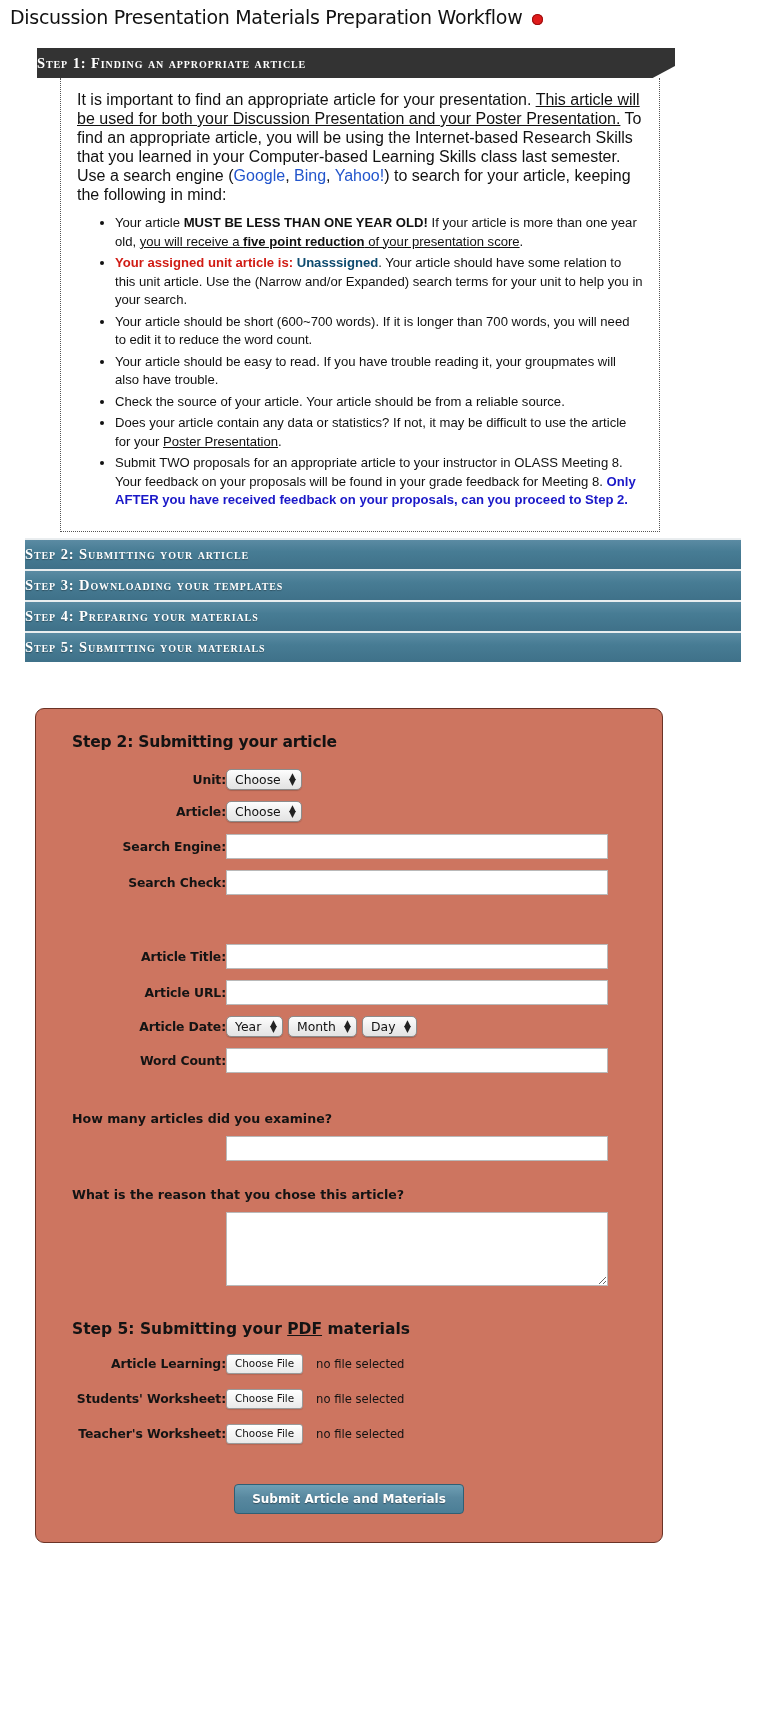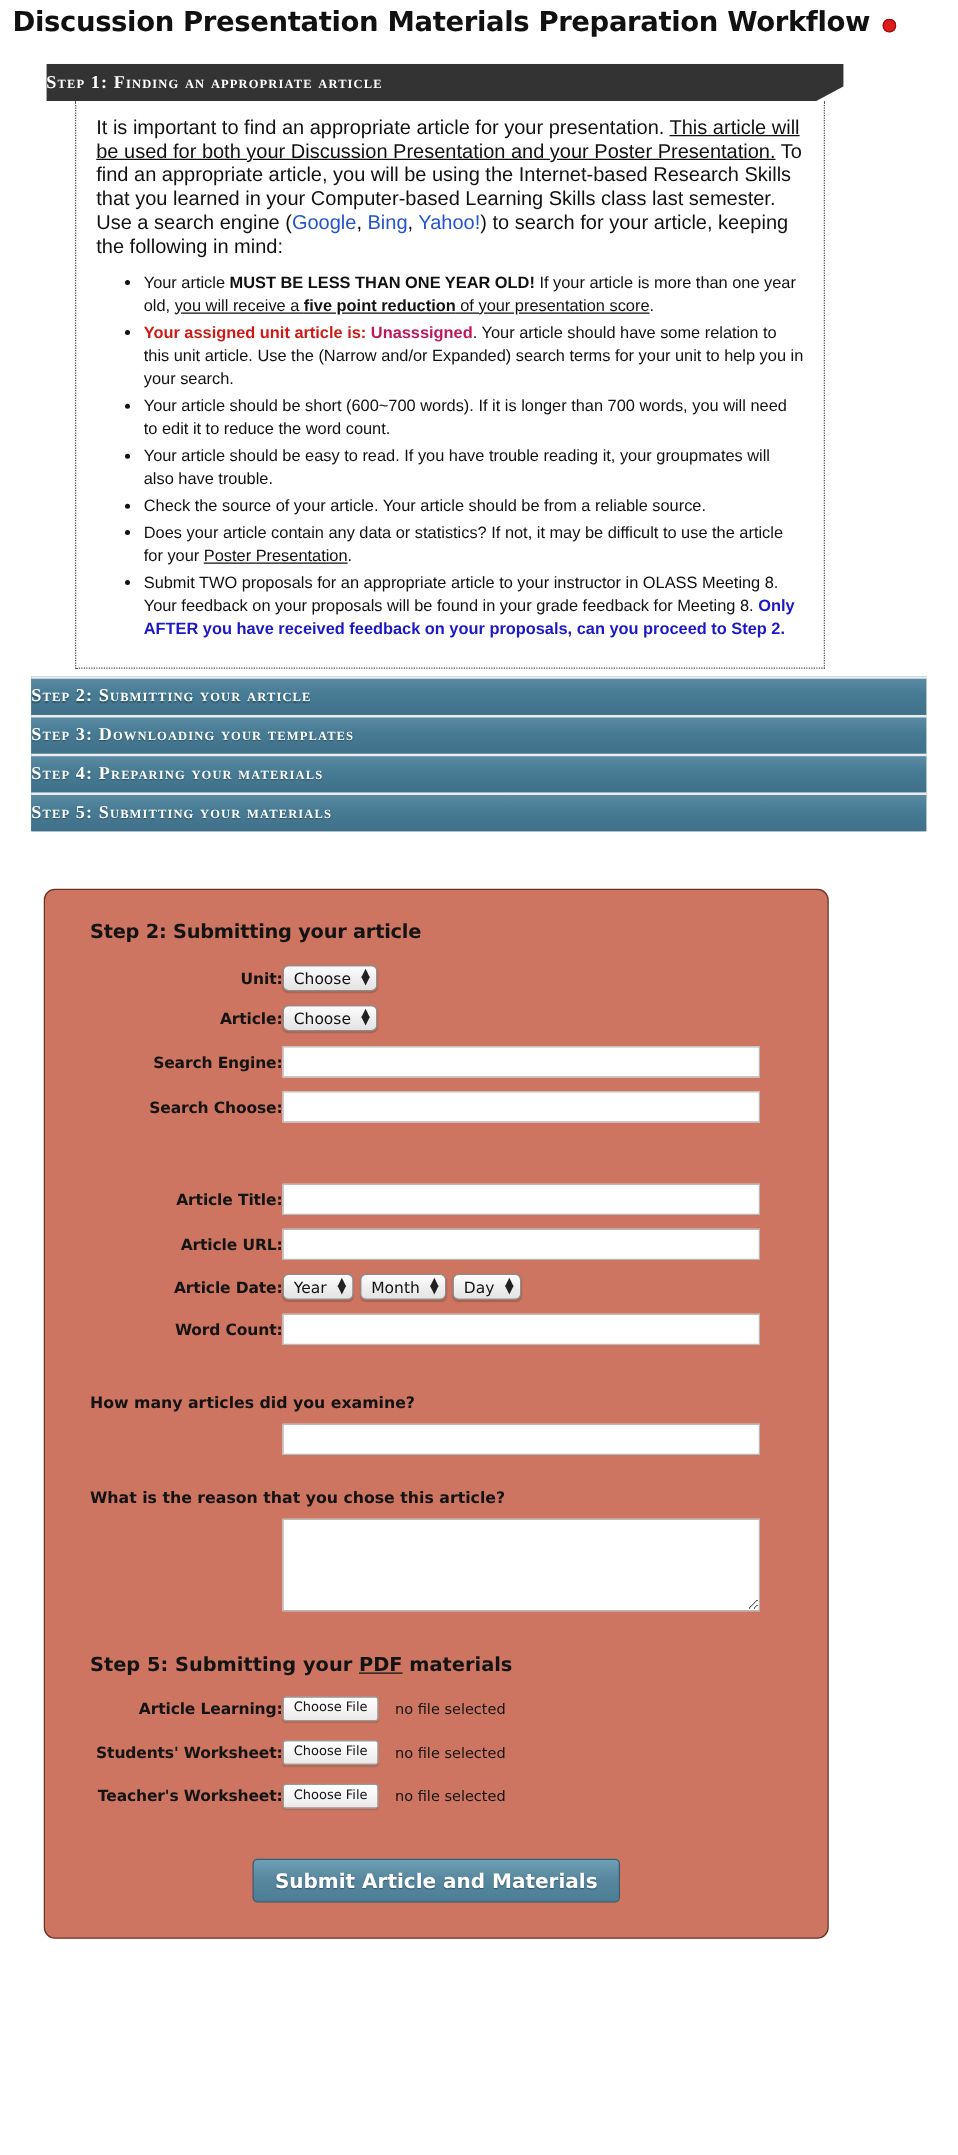--- a/index.html
+++ b/index.html
@@ -13,22 +13,22 @@
   .page{width:766px;position:relative;padding-bottom:40px;box-sizing:border-box;}
 
   
   .title-row{
     display:flex;
     align-items:center;
     padding:6px 14px 0 10px;
     gap:10px;
   }
   .page-title{
-    font-size:22px;
-    font-weight:bold;
+    font-size:19px;
+    font-weight:normal;
     letter-spacing:-0.3px;
     color:#111;
     white-space:nowrap;
     font-family:"DejaVu Sans", sans-serif;
   }
   .rec-dot{
     width:11px;height:11px;border-radius:50%;
     background:#e01b1b;
     box-shadow:0 0 0 1px #9a0f0f inset;
     flex:none;
@@ -98,21 +98,21 @@
   .panel li{
     font-size:13.1px;
     line-height:18.5px;
     margin-bottom:3px;
     color:#111;
   }
   .u{text-decoration:underline;}
   .b{font-weight:bold;}
   .link{color:#2255cc;}
   .red{color:#d01b14;font-weight:bold;}
-  .blue{color:#be185d;font-weight:bold;}
+  .blue{color:#0c4a6e;font-weight:bold;}
   .navy{color:#1a18c8;font-weight:bold;}
 
   
   .form-card{
     margin:46px 35px 0 35px;
     background:#cd7560;
     border:1px solid #6b3326;
     border-radius:9px;
     padding:20px 22px 28px 22px;
     box-sizing:border-box;
@@ -246,21 +246,21 @@
   .submit-wrap{
     display:flex;
     justify-content:center;
     margin-top:40px;
   }
   .submit-btn{
     background:linear-gradient(180deg,#6f9fb4 0%, #58889f 45%, #4b7e96 100%);
     border:1px solid #2f5f74;
     border-radius:4px;
     color:#ffffff;
-    font-size:16px;
+    font-size:12px;
     font-weight:bold;
     padding:7px 17px;
     font-family:"DejaVu Sans", sans-serif;
     text-shadow:0 1px 1px rgba(0,0,0,.4);
     cursor:pointer;
   }
 </style>
 </head>
 <body>
 
@@ -348,21 +348,21 @@
     </div>
 
     <div class="frow" style="margin-top:12px">
       <div class="flabel">Search Engine:</div>
       <div class="ffield">
         <input class="txt" type="text" value="" style="">
       </div>
     </div>
 
     <div class="frow">
-      <div class="flabel">Search Choose:</div>
+      <div class="flabel">Search Check:</div>
       <div class="ffield">
         <input class="txt" type="text" value="" style="">
       </div>
     </div>
 
     <div class="frow" style="margin-top:49px">
       <div class="flabel">Article Title:</div>
       <div class="ffield">
         <input class="txt" type="text" value="" style="">
       </div>

